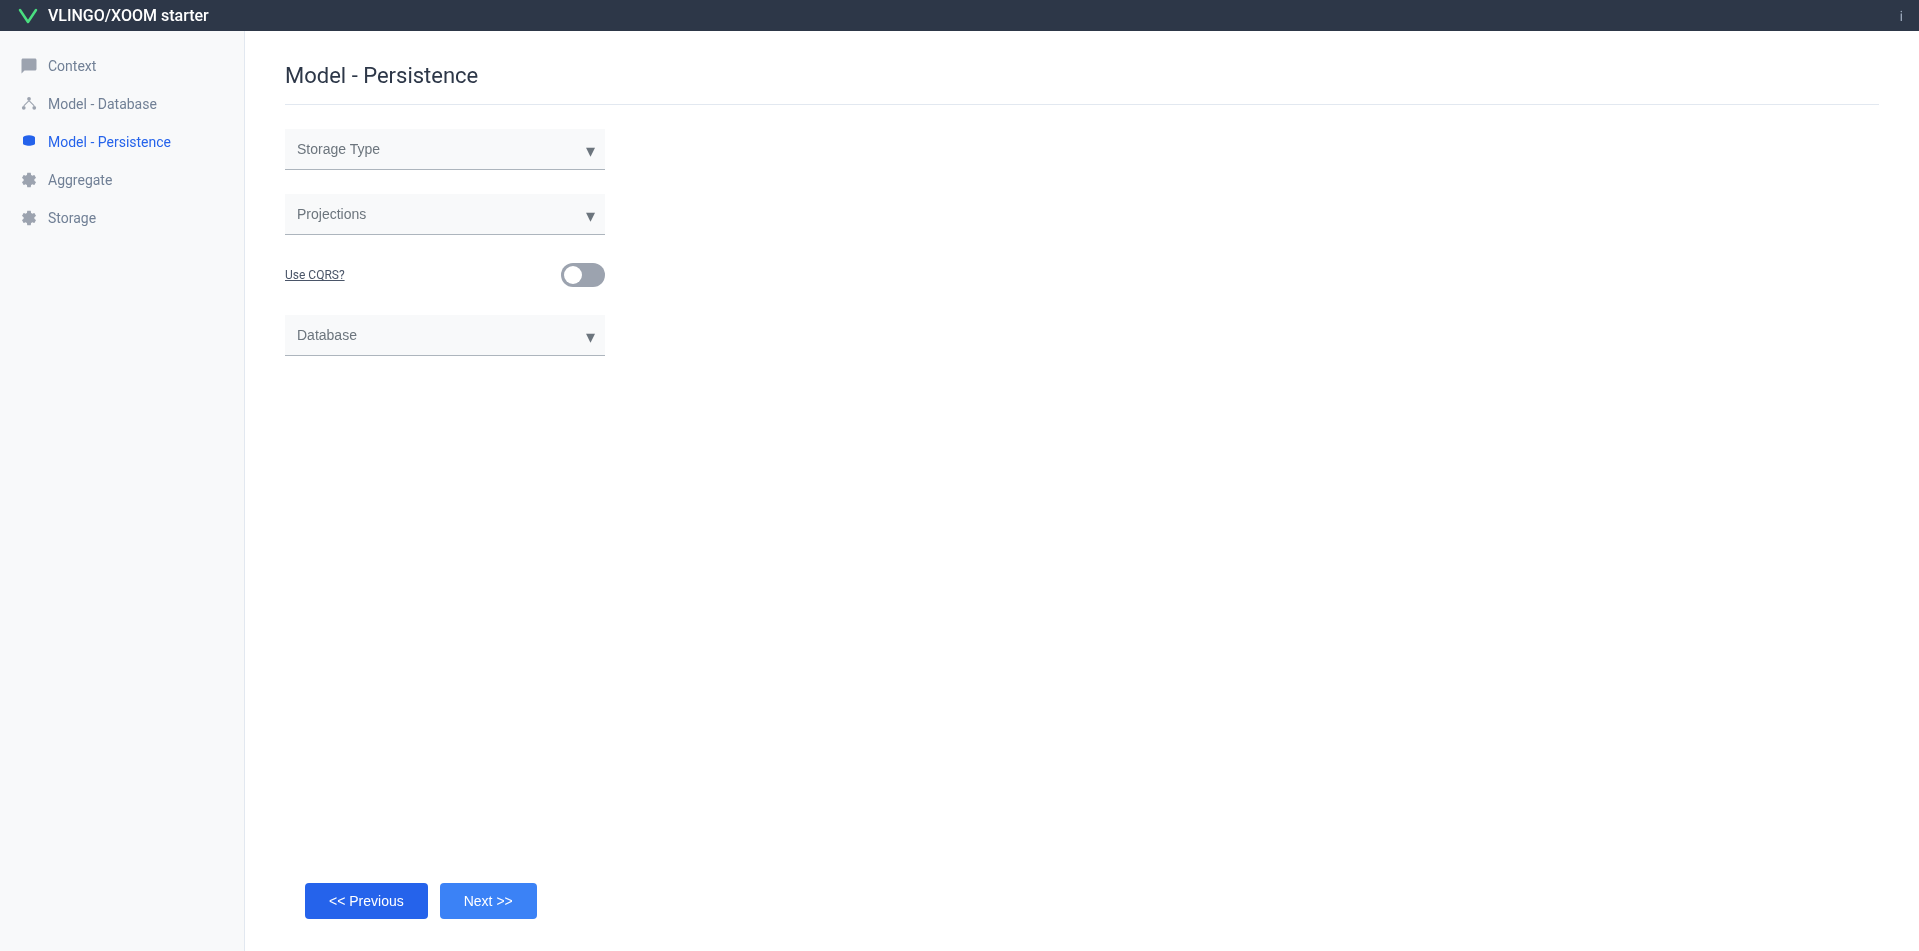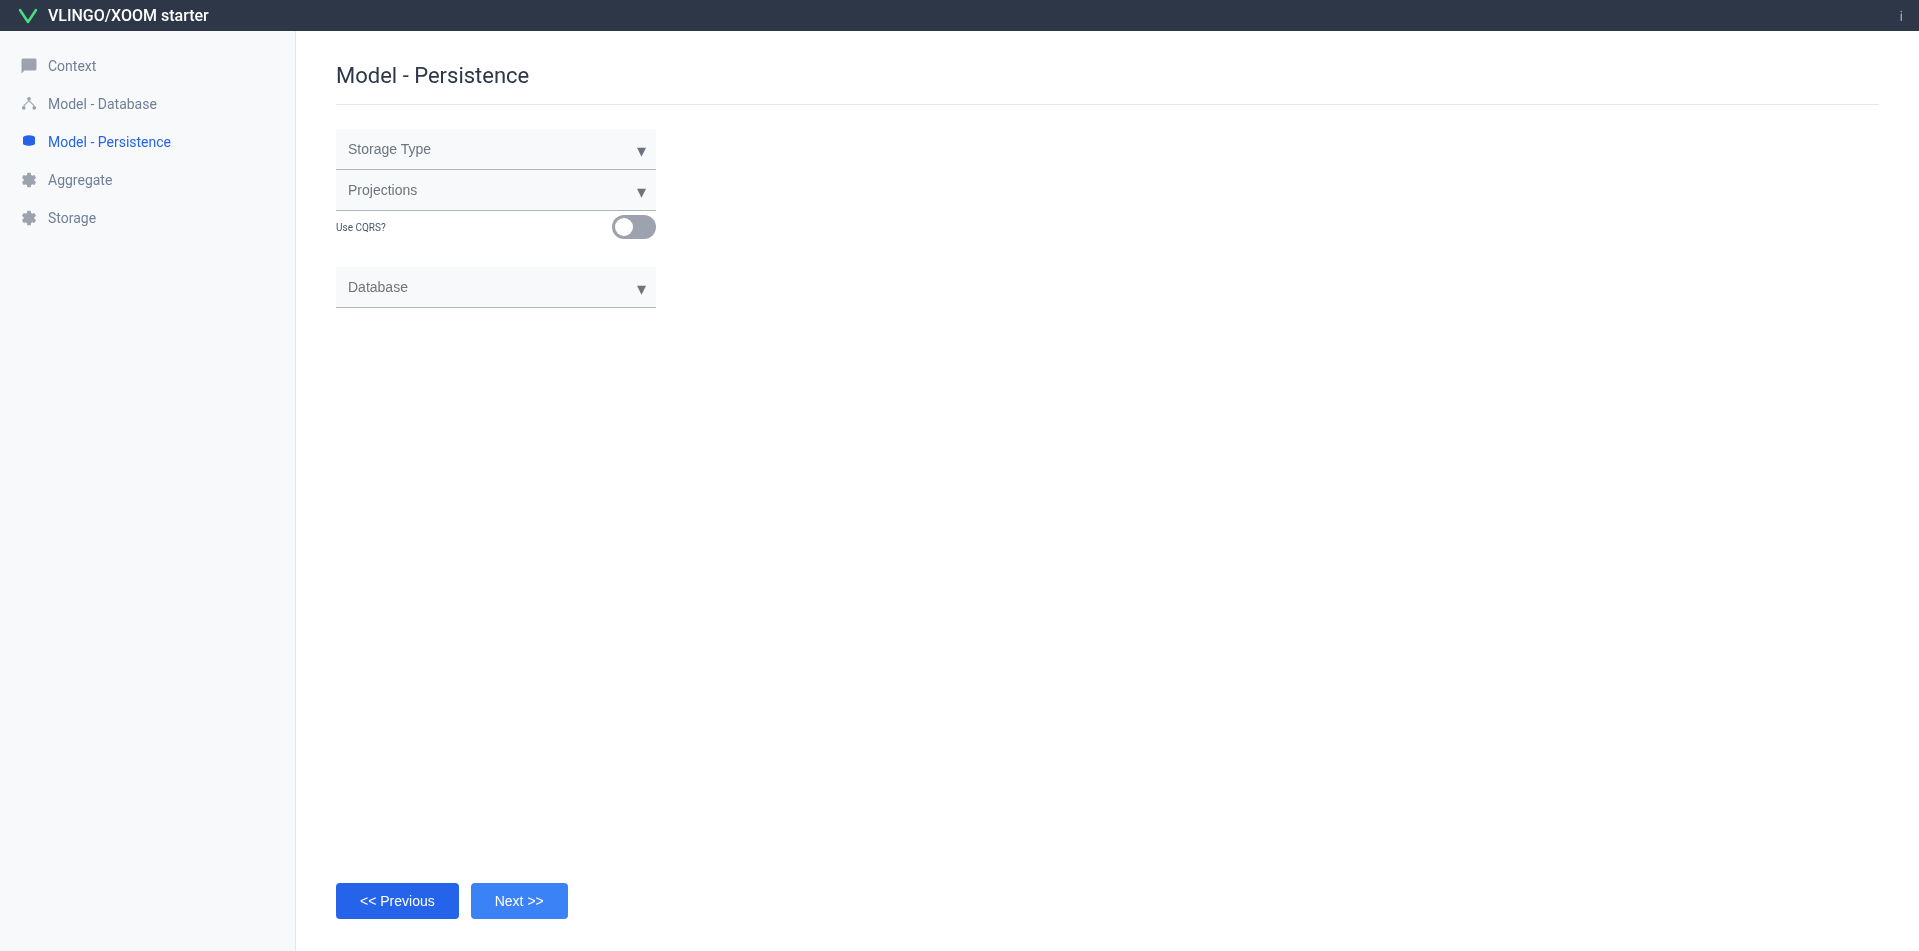--- a/index.html
+++ b/index.html
@@ -51,21 +51,21 @@
 
     
     .main-layout {
       display: flex;
       flex: 1;
       overflow: hidden;
     }
 
     
     .sidebar {
-      width: 296px;
+      width: 245px;
       background: #f8f9fa;
       border-right: 1px solid #e2e8f0;
       padding: 16px 0;
       flex-shrink: 0;
     }
 
     .sidebar-item {
       display: flex;
       align-items: center;
       gap: 10px;
@@ -113,20 +113,21 @@
       margin-bottom: 24px;
     }
 
     
     .form-section {
       max-width: 320px;
     }
 
     .dropdown-field {
       position: relative;
+      margin-bottom: 24px;
     }
 
     .dropdown-field select {
       width: 100%;
       padding: 12px 36px 12px 12px;
       border: none;
       border-bottom: 1px solid #adb5bd;
       background: #f8f9fa;
       font-size: 14px;
       color: #6c757d;
@@ -148,22 +149,23 @@
     
     .toggle-row {
       display: flex;
       align-items: center;
       justify-content: space-between;
       margin-bottom: 24px;
       padding: 4px 0;
     }
 
     .toggle-label {
-      font-size: 10px;
+      font-size: 12px;
       color: #4a5568;
+      text-decoration: underline;
     }
 
     
     .toggle-switch {
       position: relative;
       width: 44px;
       height: 24px;
     }
 
     .toggle-switch input {
@@ -222,20 +224,21 @@
     }
 
     .btn-primary {
       background: #3b82f6;
       color: white;
     }
 
     .btn-secondary {
       background: #2563eb;
       color: white;
+      margin-left: 20px;
     }
 
     
     svg {
       fill: currentColor;
     }
   </style>
 </head>
 <body>
 

